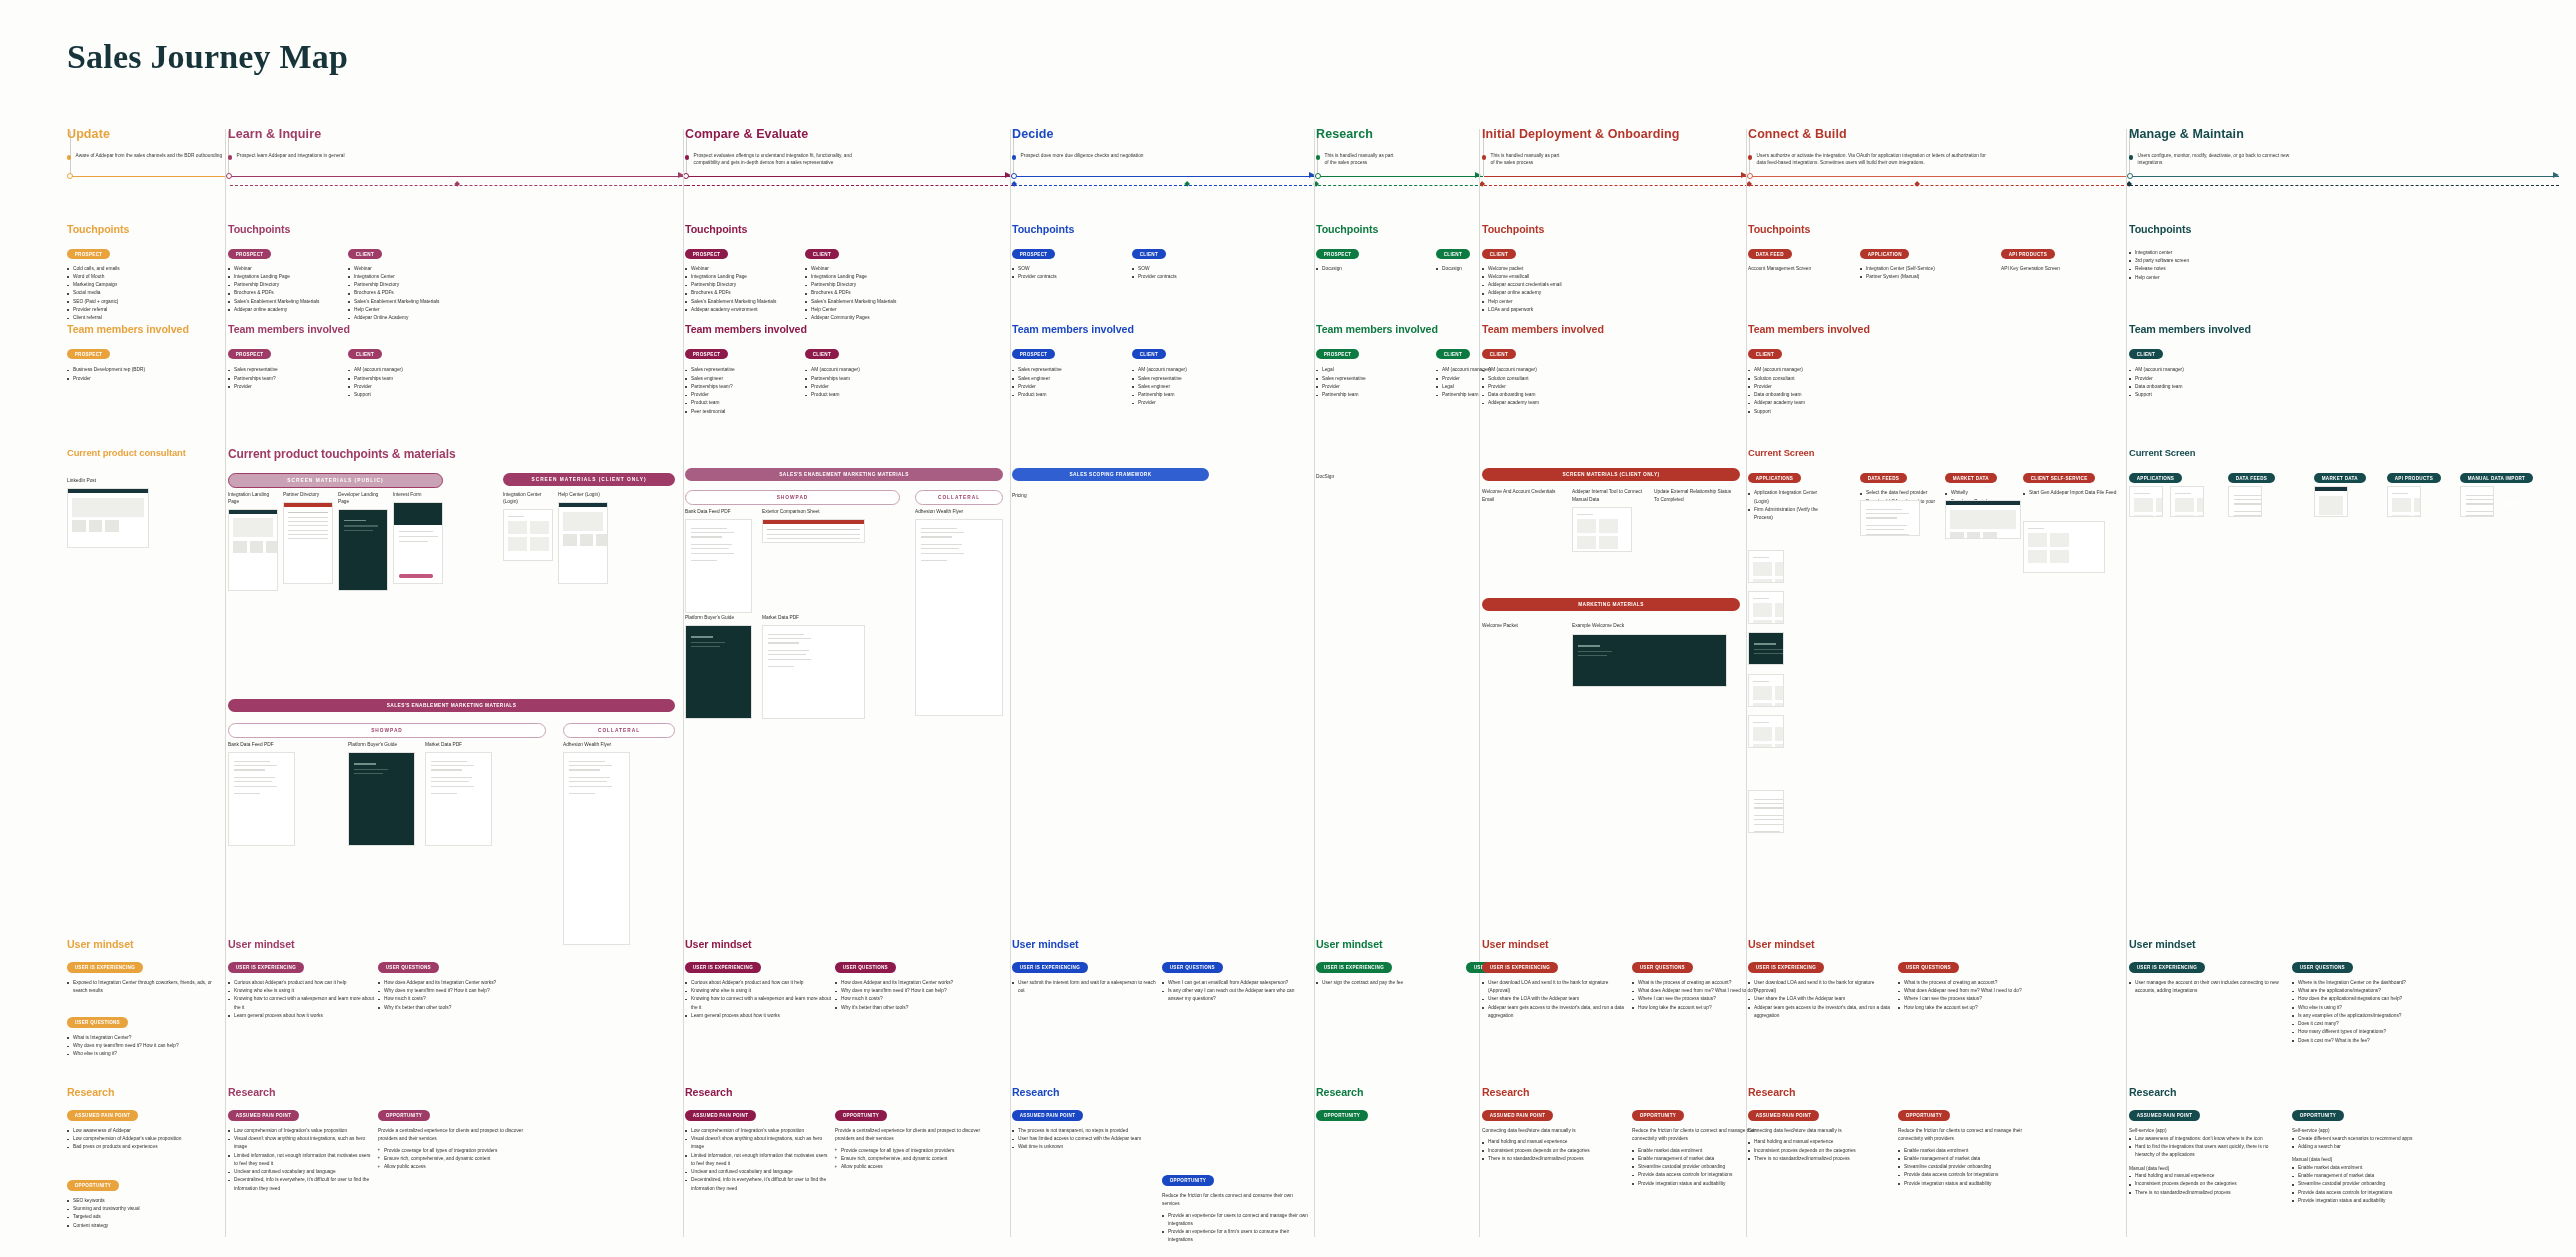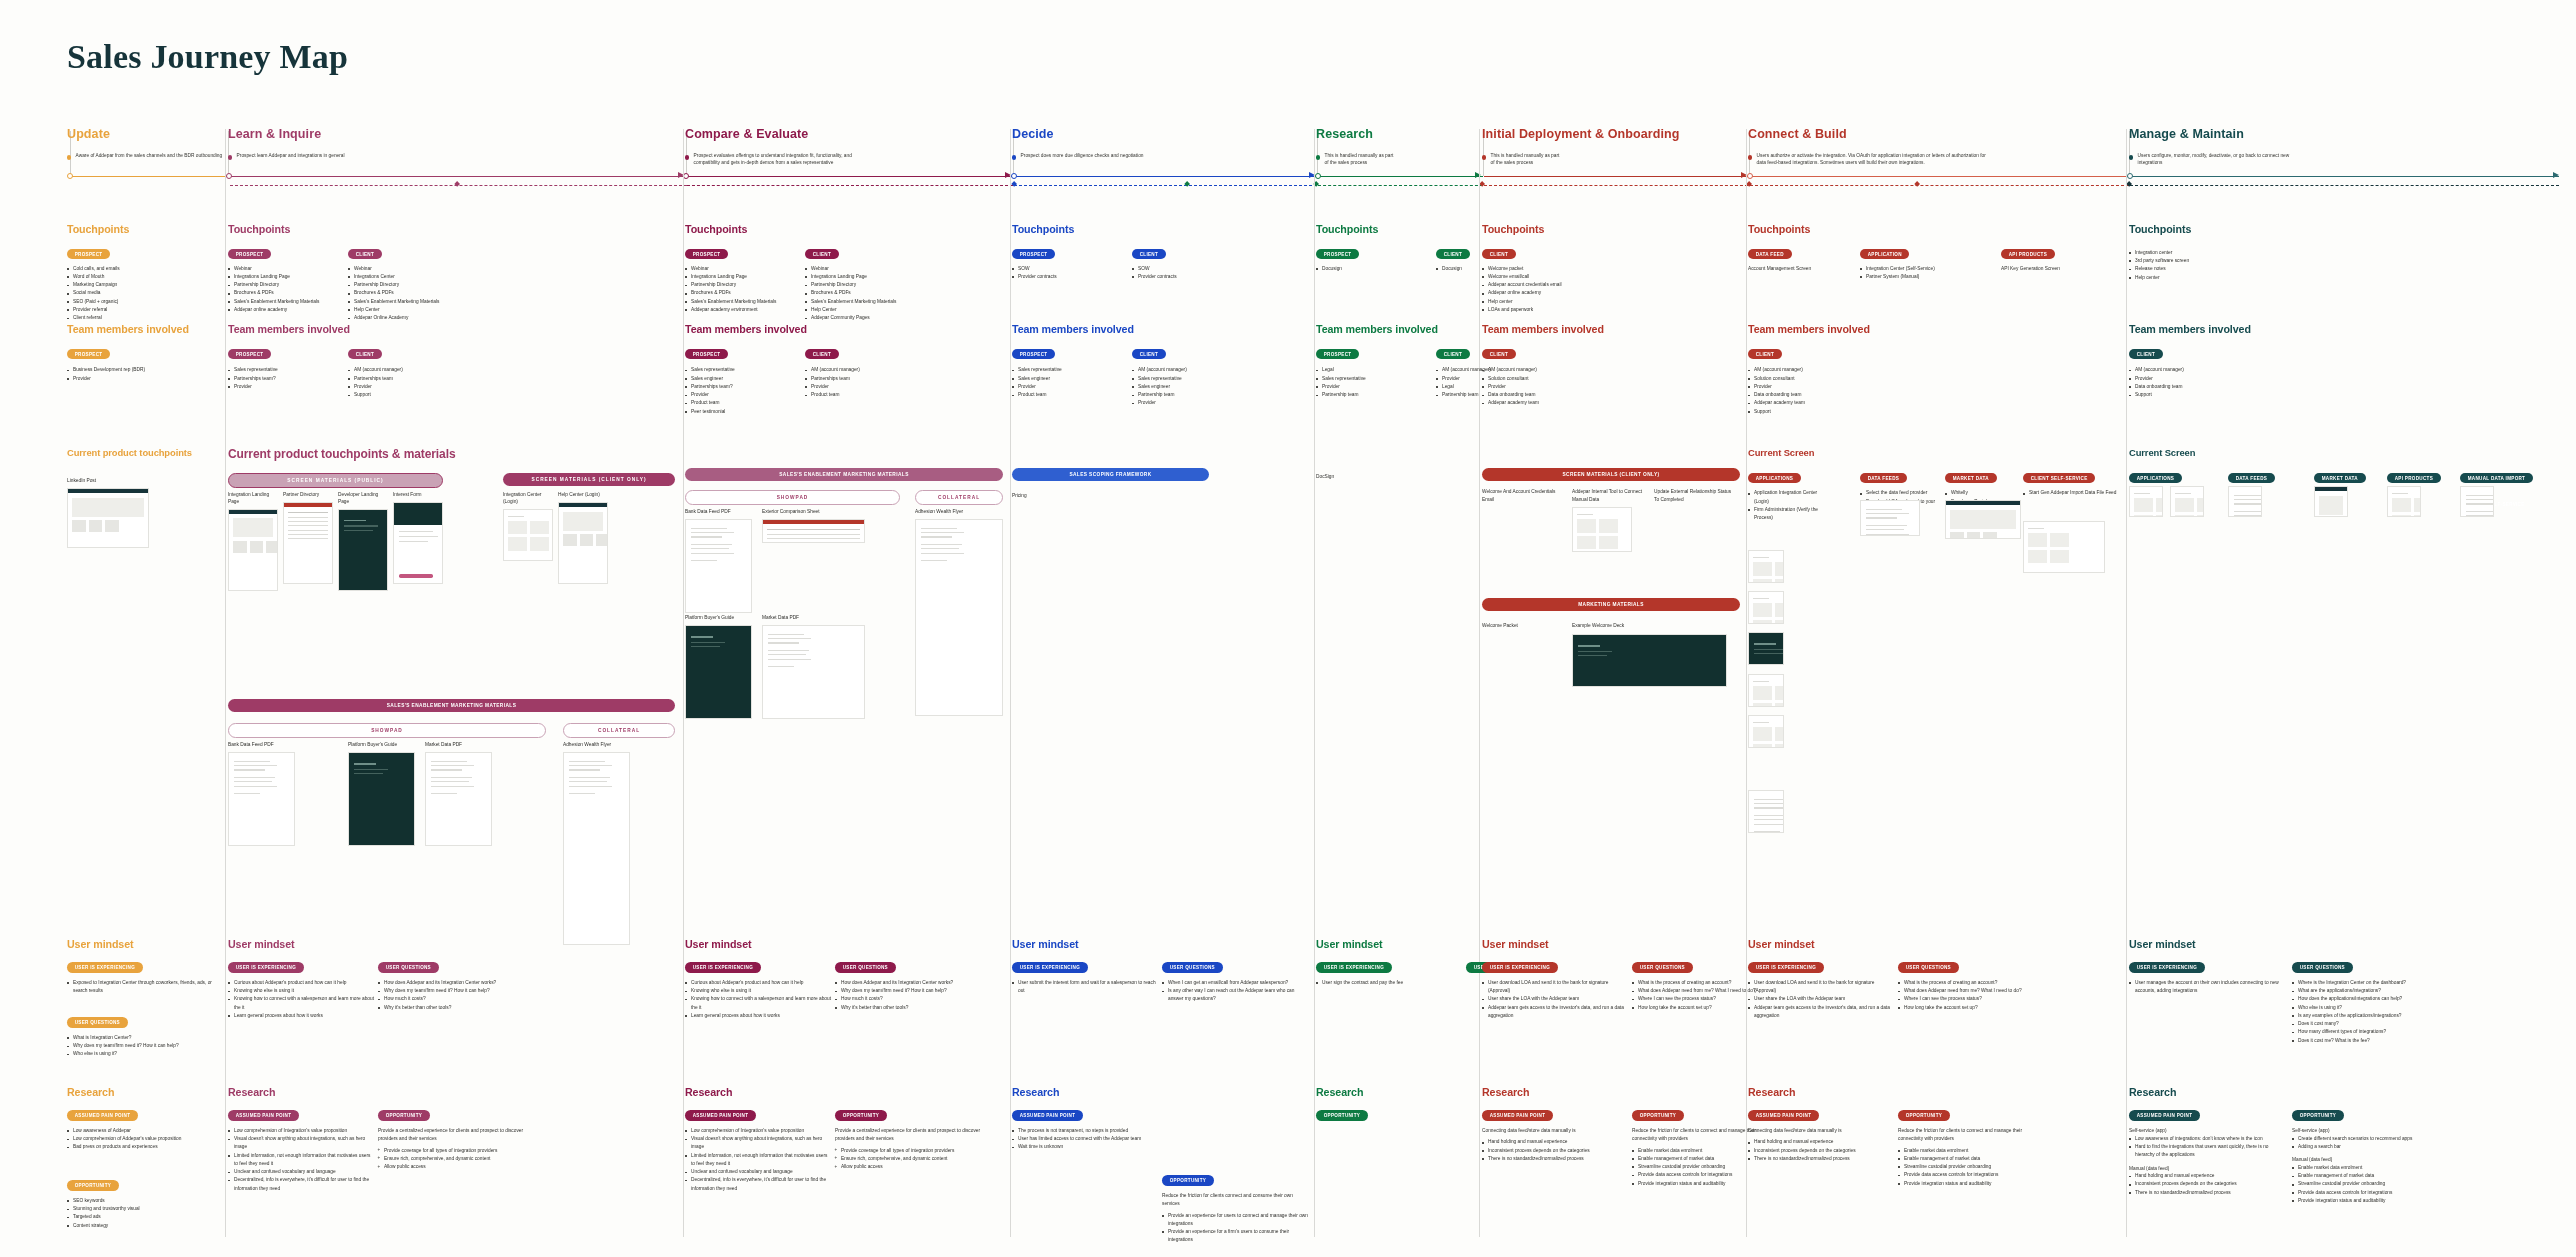--- a/index.html
+++ b/index.html
@@ -546,21 +546,21 @@
               <li>Provider</li>
               <li>Data onboarding team</li>
               <li>Support</li>
             </ul>
           </div></div>
       </div>
     </div>
 
   <div id="mock-layer">
       <div class="col" style="left:67px;top:447px;width:150px;">
-  <div class="sec-h" style="color:#e8a33d;font-size:9.4px;">Current product touchpoints</div>
+  <div class="sec-h" style="color:#e8a33d;font-size:9.4px;">Current product consultant</div>
   <div style="position:absolute;left:0px;top:31px;width:82px;">
       <div class="thumb-cap">LinkedIn Post</div>
       <div class="thumb" style="width:82px;height:60px;">
             <div class="th-bar"></div>
       <div class="th-box" style="left:4.3px;top:8.6px;right:4.3px;height:19px;"></div>
       <div class="th-sq" style="left:4.3px;top:31px;width:13.7px;height:12px"></div>
       <div class="th-sq" style="left:20.6px;top:31px;width:13.7px;height:12px"></div>
       <div class="th-sq" style="left:37px;top:31px;width:13.7px;height:12px"></div>
           </div>
     </div>

